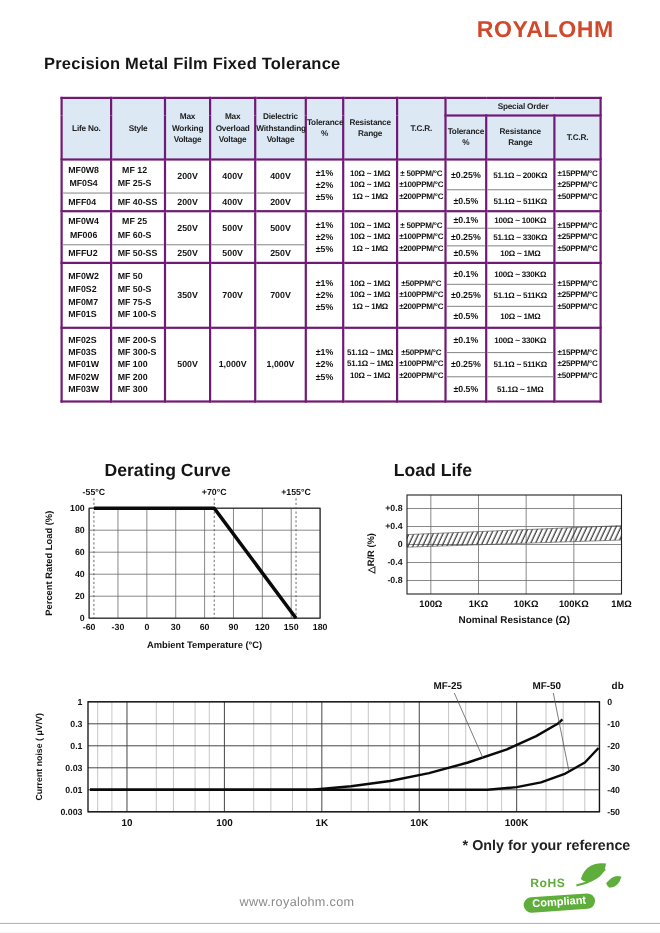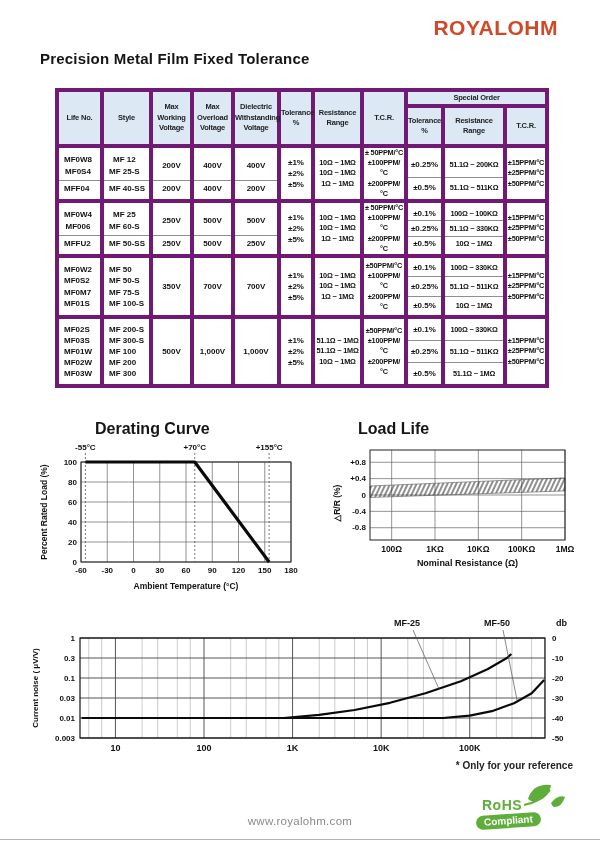--- a/index.html
+++ b/index.html
@@ -7,21 +7,21 @@
         font-family:"Liberation Sans",sans-serif;color:#111;}
   .brand{position:absolute;top:16px;right:42px;font-size:21px;font-weight:bold;
          letter-spacing:.5px;color:#d0492b;}
   .page-title{position:absolute;top:50px;left:40px;font-size:15px;font-weight:bold;
               color:#151515;letter-spacing:.2px;}
 
   
   .tablewrap{position:absolute;top:88px;left:55px;}
   table{border-collapse:collapse;table-layout:fixed;width:490px;font-size:8px;
         font-weight:bold;color:#111;}
-  th,td{border:4px solid #701a75;padding:0;text-align:center;vertical-align:middle;}
+  th,td{border:2px solid #701a75;padding:0;text-align:center;vertical-align:middle;}
   th{background:#dce8f4;font-weight:bold;font-size:7.5px;line-height:1.3;
      letter-spacing:-.2px;color:#222;}
   tr.h1{height:16px;} tr.h2{height:40px;}
   .pre{white-space:pre-line;line-height:1.4;}
   .left{text-align:left;padding-left:5px;}
   .small{font-size:7.3px;letter-spacing:-.2px;}
   tr.g1{height:46px;} tr.g2{height:46px;} tr.g3{height:58px;} tr.g4{height:66px;}
   td.split{padding:0;}
   .stack{display:flex;flex-direction:column;}
   .g1 .stack,.g2 .stack{height:45px;}
@@ -39,28 +39,28 @@
 
   
   .chartbox{position:absolute;}
   #derating{left:35px;top:420px;width:290px;}
   #loadlife{left:330px;top:420px;width:260px;}
   #noise{left:25px;top:610px;width:568px;}
   .chart-title{font-size:16px;font-weight:bold;color:#151515;margin:0 0 2px 0;}
   #derating .chart-title{margin-left:60px;}
   #loadlife .chart-title{margin-left:28px;}
   #noise .chart-title{margin-left:62px;margin-bottom:4px;}
-  .footnote{text-align:right;padding-right:20px;font-size:10px;font-weight:bold;
+  .footnote{text-align:right;padding-right:20px;font-size:13px;font-weight:bold;
             color:#222;margin-top:0px;}
 
   
-  .footer-url{position:absolute;top:815px;left:0;width:600px;text-align:center;
+  .footer-url{position:absolute;top:815px;left:0;width:540px;text-align:center;
               font-size:11.5px;color:#8a8a8a;letter-spacing:.3px;}
   .rohs{position:absolute;right:34px;top:785px;width:90px;height:52px;}
-  .rohs-title{position:absolute;left:6px;top:12px;font-size:14px;font-weight:bold;
+  .rohs-title{position:absolute;left:6px;top:12px;font-size:11px;font-weight:bold;
               color:#5fae3c;letter-spacing:.5px;}
   .rohs-pill{position:absolute;left:0px;top:29px;background:#5fae3c;color:#fff;
              font-size:10px;font-weight:bold;padding:1px 8px 2px 8px;border-radius:9px;
              transform:rotate(-4deg);}
   .rohs-leaf{position:absolute;right:0px;top:-6px;}
   .bottom-line{position:absolute;top:839px;left:0;width:600px;height:1px;background:#b5b5b5;}
 </style>
 </head>
 <body>
 

